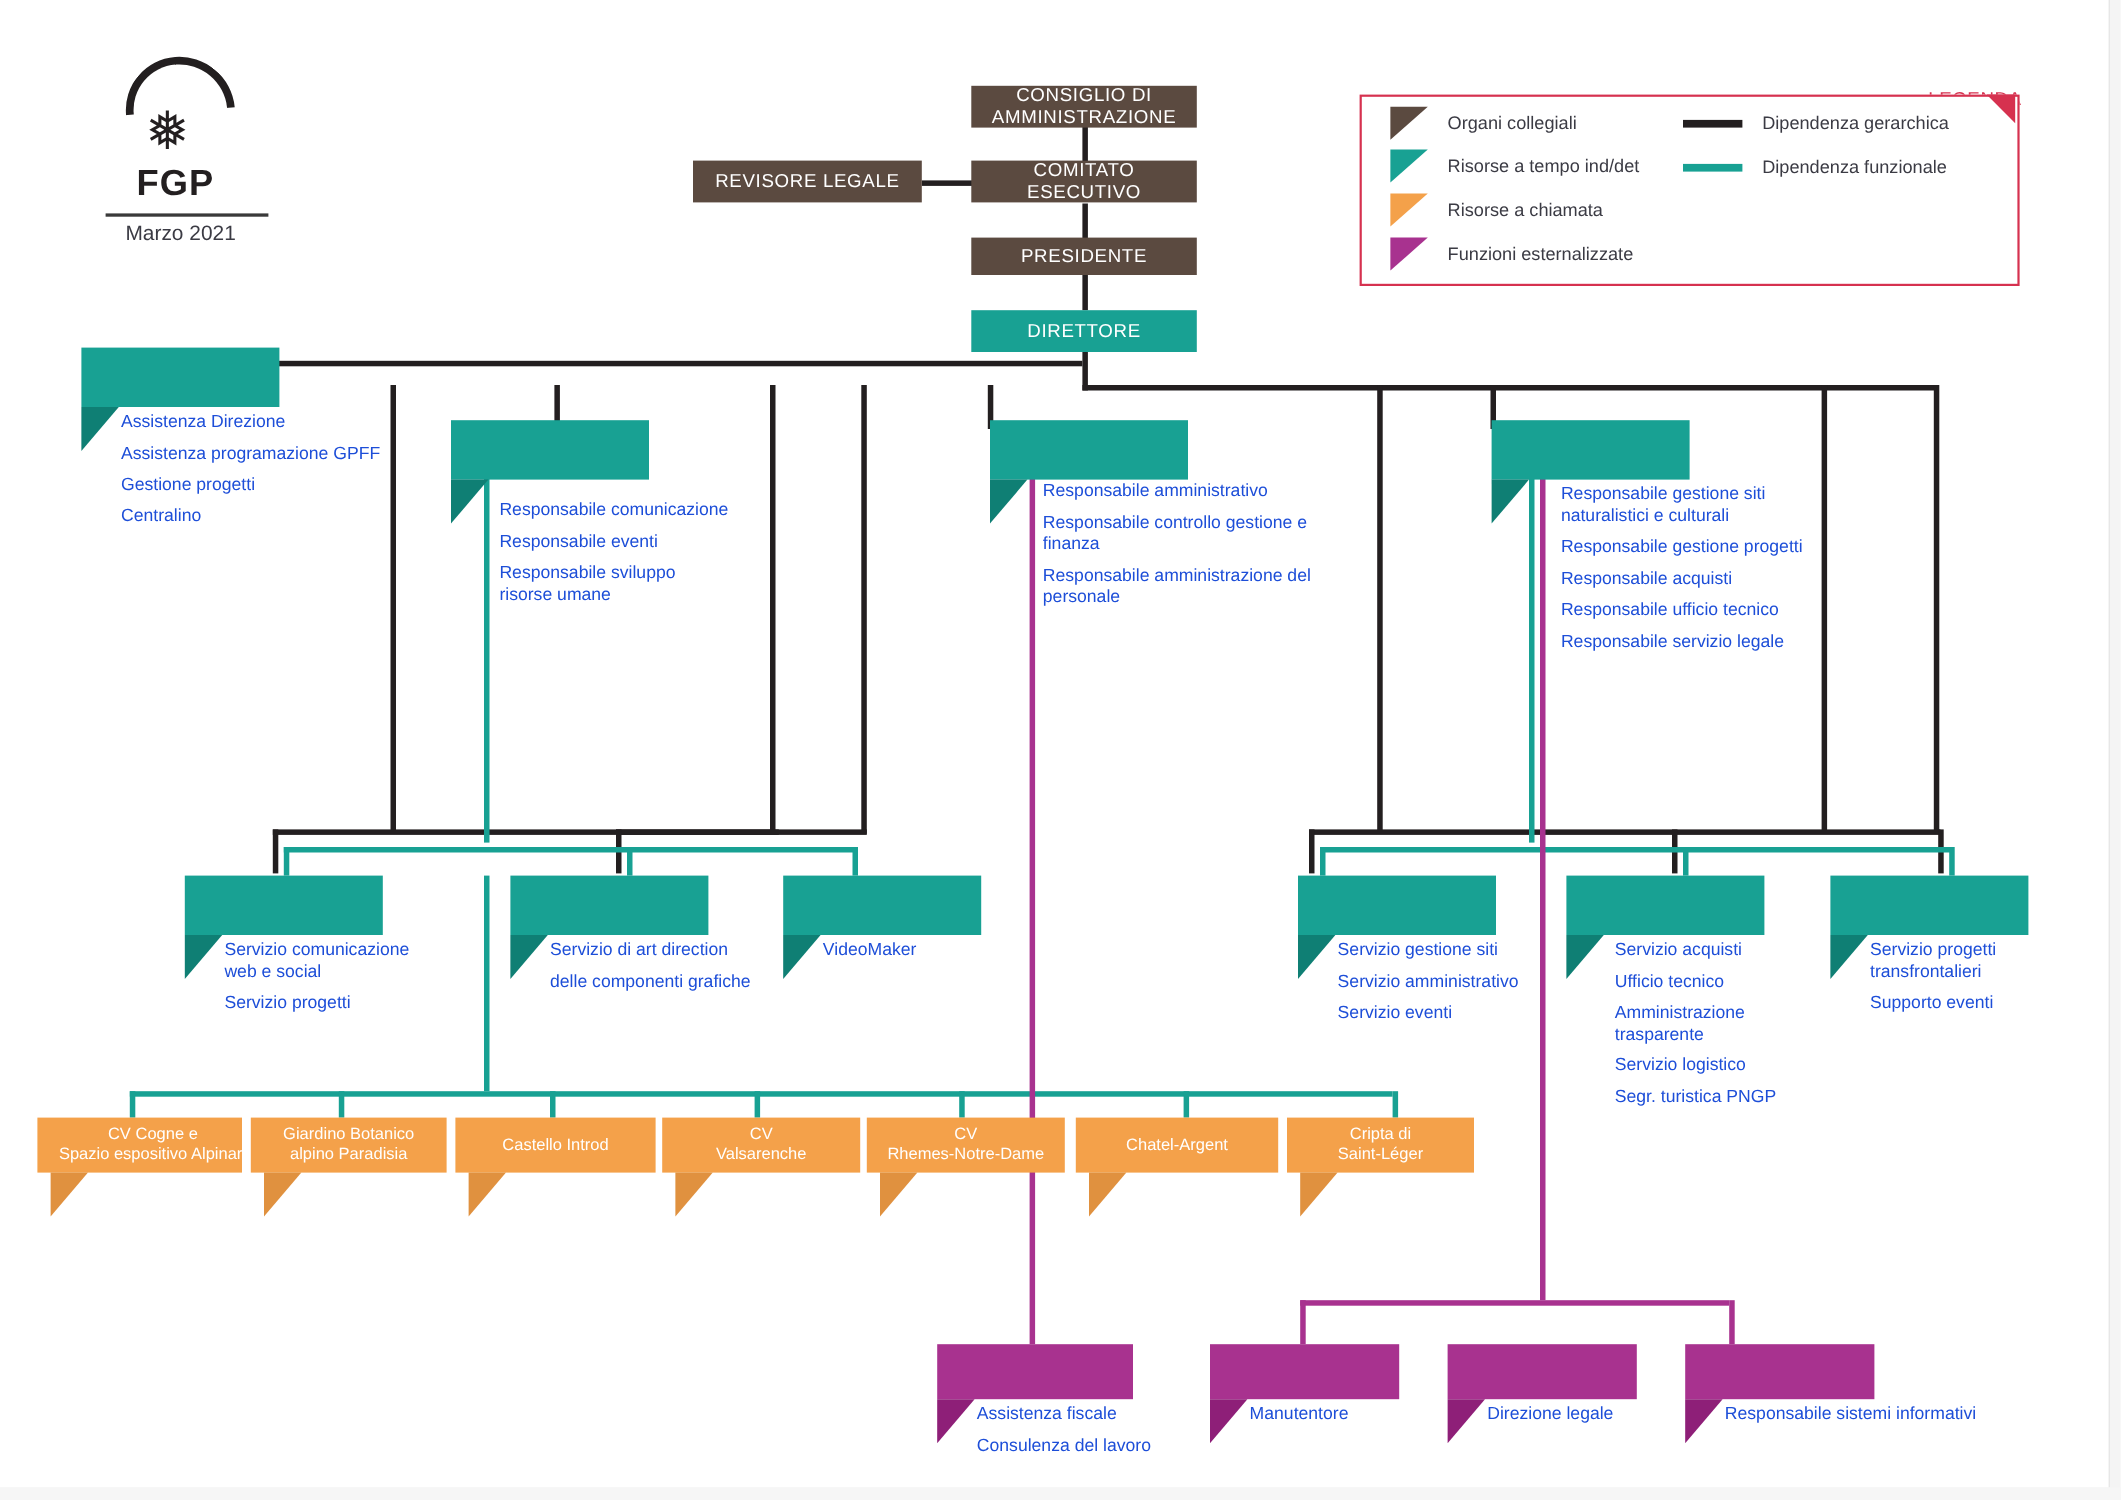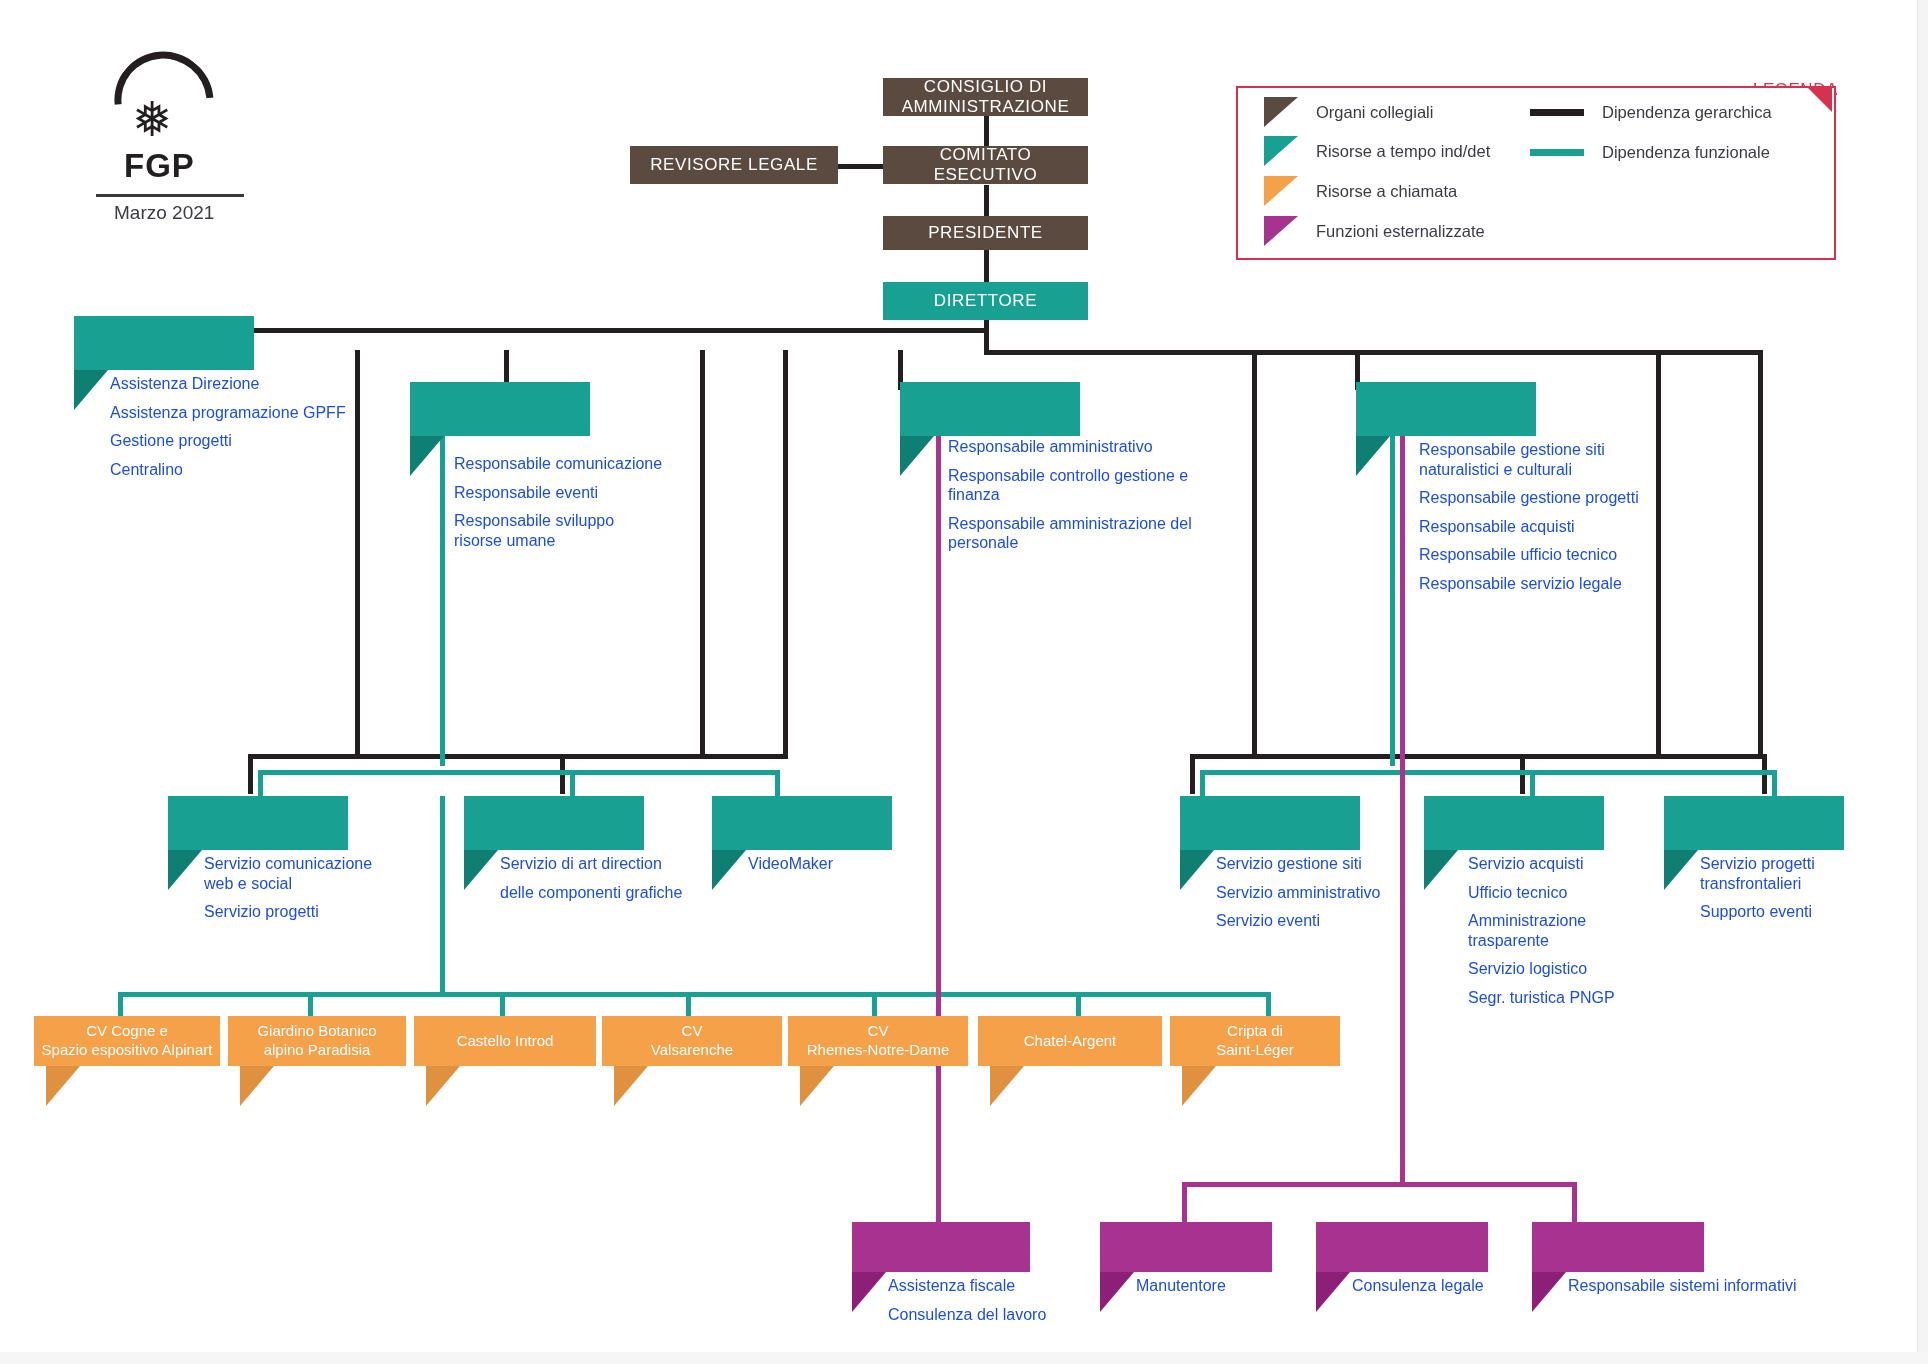--- a/index.html
+++ b/index.html
@@ -305,21 +305,21 @@
     <div class="list" style="left:36px;top:58px;width:250px;">
       <div style="margin-bottom:0;">Servizio progetti</div>
       <div>transfrontalieri</div>
       <div>Supporto eventi</div>
     </div>
   </div>
 
   <div class="node orange" style="left:34px;top:1016px;width:186px;height:50px;">
     <div class="rect" style="width:186px;height:50px;"></div>
     <div class="tail" style="left:12px;top:50px;"></div>
-    <div class="inlabel" style="width:186px;height:50px;">
+    <div class="inlabel" style="width:186px;height:50px;padding-left:12px;">
       <div>
         <span>CV Cogne e</span><br>
         <span>Spazio espositivo Alpinart</span>
       </div>
     </div>
   </div>
 
   <div class="node orange" style="left:228px;top:1016px;width:178px;height:50px;">
     <div class="rect" style="width:178px;height:50px;"></div>
     <div class="tail" style="left:12px;top:50px;"></div>
@@ -394,21 +394,21 @@
     <div class="tail" style="left:0;top:50px;"></div>
     <div class="list" style="left:36px;top:54px;width:260px;">
       <div>Manutentore</div>
     </div>
   </div>
 
   <div class="node mag" style="left:1316px;top:1222px;width:172px;height:50px;">
     <div class="rect" style="width:172px;height:50px;"></div>
     <div class="tail" style="left:0;top:50px;"></div>
     <div class="list" style="left:36px;top:54px;width:260px;">
-      <div>Consulenza legale</div>
+      <div>Direzione legale</div>
     </div>
   </div>
 
   <div class="node mag" style="left:1532px;top:1222px;width:172px;height:50px;">
     <div class="rect" style="width:172px;height:50px;"></div>
     <div class="tail" style="left:0;top:50px;"></div>
     <div class="list" style="left:36px;top:54px;width:300px;">
       <div>Responsabile sistemi informativi</div>
     </div>
   </div>

